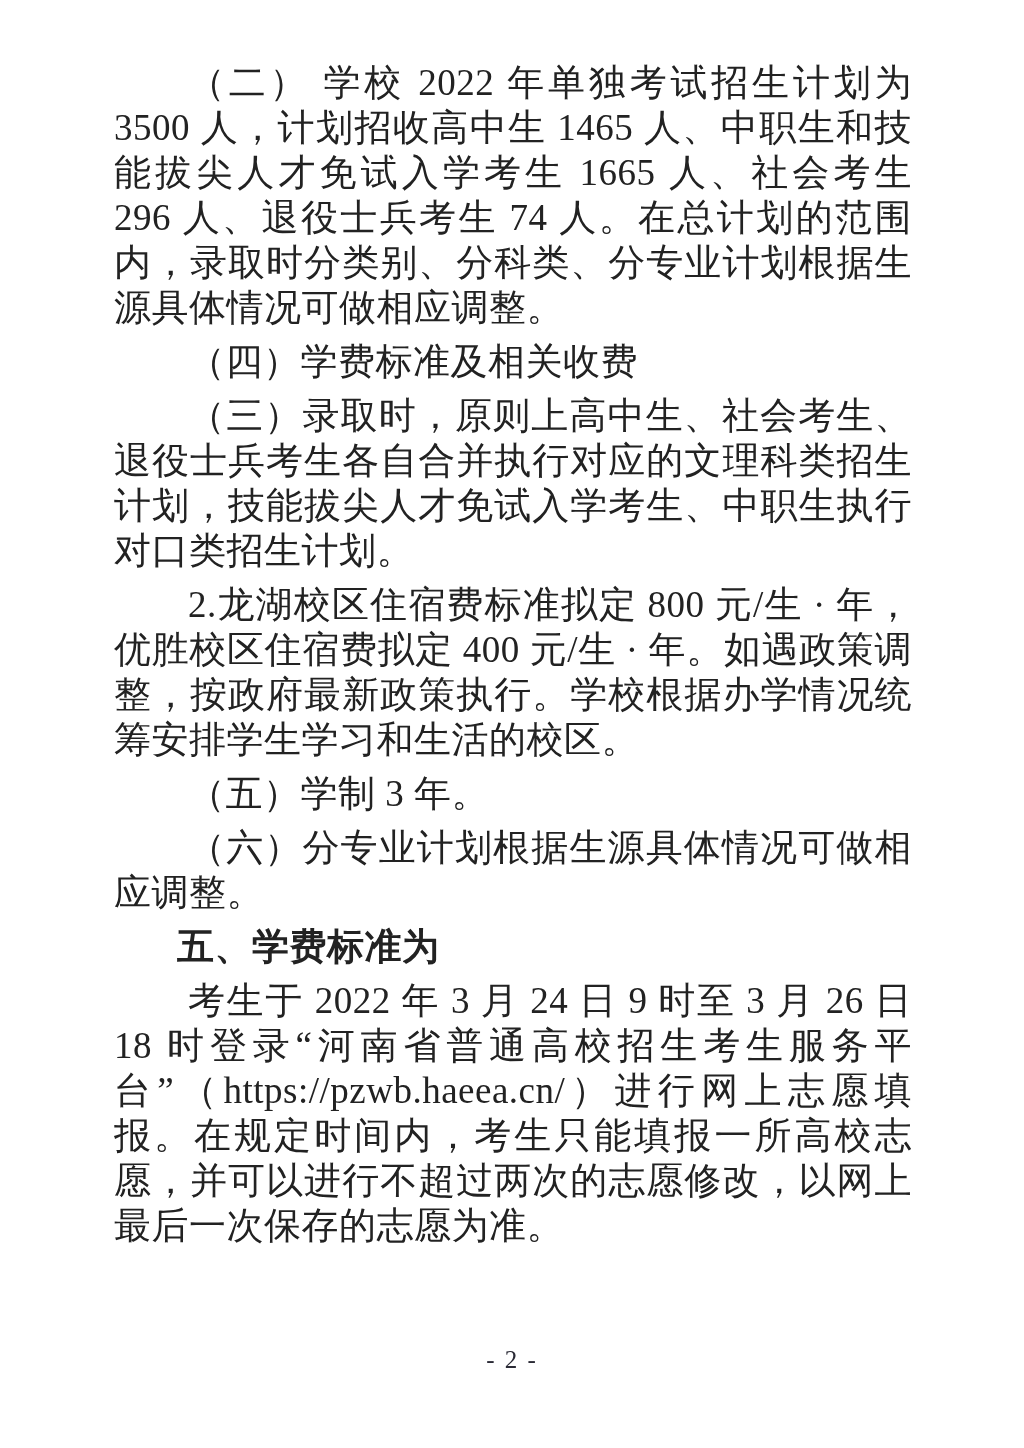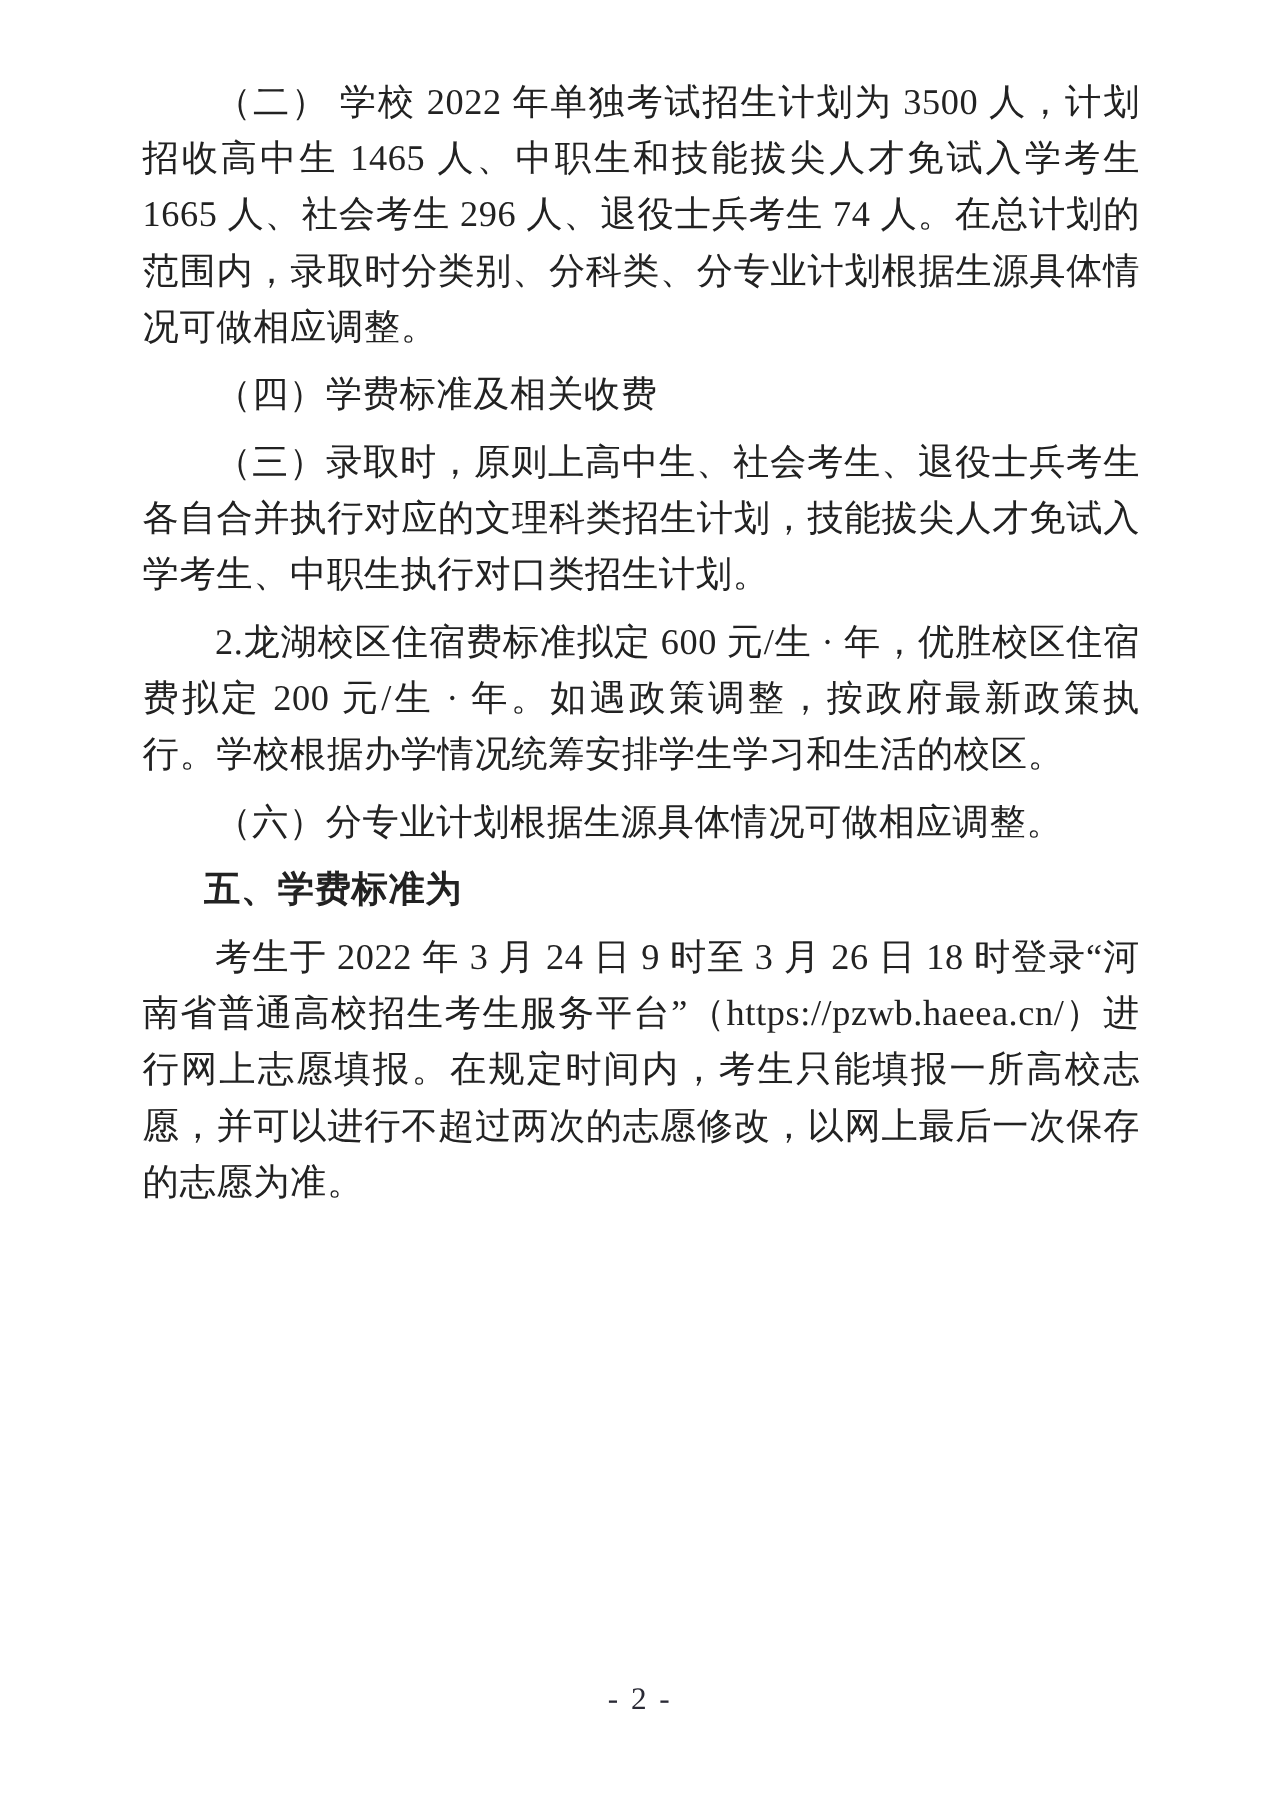--- a/index.html
+++ b/index.html
@@ -18,21 +18,21 @@
     overflow: hidden;
   }
   .content {
     position: absolute;
     top: 60px;
     left: 114px;
     right: 112px;
   }
   .content p {
     margin: 0 0 9px 0;
-    font-size: 29px;
+    font-size: 37px;
     line-height: 45px;
     text-align: justify;
     text-justify: inter-ideograph;
     letter-spacing: 0.5px;
   }
   .indent2 { text-indent: 2em; }
   .heading {
     font-weight: bold;
     text-indent: 1.7em;
   }
@@ -49,19 +49,20 @@
   }
 </style>
 </head>
 <body>
 
 <div class="page">
   <div class="content">
     <p class="indent2">（二）  学校 2022 年单独考试招生计划为 3500 人，计划招收高中生 1465 人、中职生和技能拔尖人才免试入学考生 1665 人、社会考生 296 人、退役士兵考生 74 人。在总计划的范围内，录取时分类别、分科类、分专业计划根据生源具体情况可做相应调整。</p>
     <p class="indent2">（四）学费标准及相关收费</p>
     <p class="indent2">（三）录取时，原则上高中生、社会考生、退役士兵考生各自合并执行对应的文理科类招生计划，技能拔尖人才免试入学考生、中职生执行对口类招生计划。</p>
-    <p class="indent2">2.龙湖校区住宿费标准拟定 600 元/生 · 年，优胜校区住宿费拟定 200 元/生 · 年。如遇政策调整，按政府最新政策执行。学校根据办学情况统筹安排学生学习和生活的校区。</p>
+    <p class="indent2">2.龙湖校区住宿费标准拟定 800 元/生 · 年，优胜校区住宿费拟定 400 元/生 · 年。如遇政策调整，按政府最新政策执行。学校根据办学情况统筹安排学生学习和生活的校区。</p>
+    <p class="indent2">（五）学制 3 年。</p>
     <p class="indent2">（六）分专业计划根据生源具体情况可做相应调整。</p>
     <p class="heading">五、学费标准为</p>
     <p class="indent2">考生于 2022 年 3 月 24 日 9 时至 3 月 26 日 18 时登录“河南省普通高校招生考生服务平台”（https://pzwb.haeea.cn/）进行网上志愿填报。在规定时间内，考生只能填报一所高校志愿，并可以进行不超过两次的志愿修改，以网上最后一次保存的志愿为准。</p>
   </div>
   <div class="footer">- 2 -</div>
 </div>
 
 </body></html>

